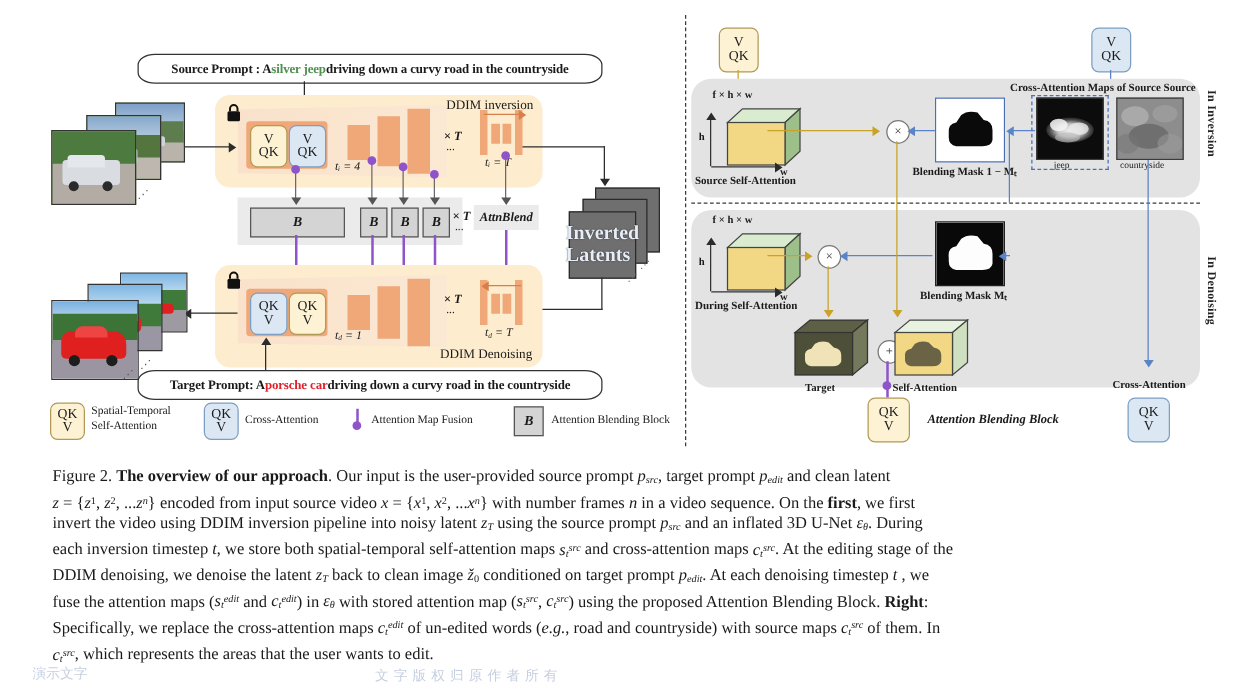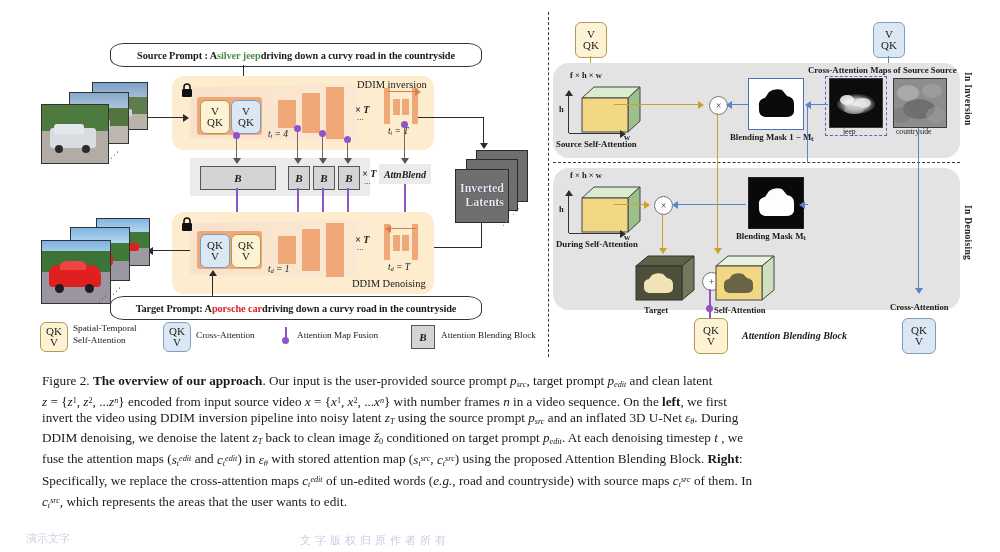--- a/index.html
+++ b/index.html
@@ -15,22 +15,22 @@
   .qkv.blue{border-color:#7d9ec4;background:#dbe7f3;}
 
   .bblock{background:#d4d4d4;border:1.2px solid #555;display:flex;align-items:center;
           justify-content:center;font-style:italic;font-weight:bold;font-size:11px;}
 
   .prompt-box{border:1.1px solid #333;background:#fff;border-radius:14px/9px;
               display:flex;align-items:center;justify-content:center;
               font-size:10.3px;font-weight:bold;letter-spacing:-.1px;white-space:nowrap;}
 
   .latent-card{background:#6f6f6f;border:1.2px solid #2a2a2a;}
-  .latent-label{color:#e8eef7;font-weight:bold;font-size:12px;line-height:1.15;
-                text-align:right;text-shadow:0 0 1px #000;}
+  .latent-label{color:#e8eef7;font-weight:bold;font-size:16px;line-height:1.15;
+                text-align:left;text-shadow:0 0 1px #000;}
 
   .arrow-line{background:#2b2b2b;}
   .vline-grey{background:#6a6a6a;}
   .vline-purple{background:#8f54c9;}
 
   .tri-dn{width:0;height:0;border-left:4px solid transparent;border-right:4px solid transparent;border-top:6px solid #2b2b2b;}
   .tri-up{width:0;height:0;border-left:4px solid transparent;border-right:4px solid transparent;border-bottom:6px solid #2b2b2b;}
   .tri-lf{width:0;height:0;border-top:4px solid transparent;border-bottom:4px solid transparent;border-right:6px solid #2b2b2b;}
   .tri-rt{width:0;height:0;border-top:4px solid transparent;border-bottom:4px solid transparent;border-left:6px solid #2b2b2b;}
 
@@ -492,24 +492,27 @@
   <span>V</span>
 </div>
 
 <div class="abs side-label" style="left:963px;top:205px;">In Denoising</div>
 
 <div class="abs cap" style="left:42px;top:373px;width:916px;">
   <div>
     Figure 2. <b>The overview of our approach</b>. Our input is the user-provided source prompt <i>p<sub>src</sub></i>, target prompt <i>p<sub>edit</sub></i> and clean latent
   </div>
   <div>
-    <i>z</i> = {<i>z</i><sup>1</sup>, <i>z</i><sup>2</sup>, ...<i>z</i><sup><i>n</i></sup>} encoded from input source video <i>x</i> = {<i>x</i><sup>1</sup>, <i>x</i><sup>2</sup>, ...<i>x</i><sup><i>n</i></sup>} with number frames <i>n</i> in a video sequence. On the <b>left</b>, we first
+    <i>z</i> = {<i>z</i><sup>1</sup>, <i>z</i><sup>2</sup>, ...<i>z</i><sup><i>n</i></sup>} encoded from input source video <i>x</i> = {<i>x</i><sup>1</sup>, <i>x</i><sup>2</sup>, ...<i>x</i><sup><i>n</i></sup>} with number frames <i>n</i> in a video sequence. On the <b>first</b>, we first
   </div>
   <div>
     invert the video using DDIM inversion pipeline into noisy latent <i>z<sub>T</sub></i> using the source prompt <i>p<sub>src</sub></i> and an inflated 3D U-Net <i>ε<sub>θ</sub></i>. During
+  </div>
+  <div>
+    each inversion timestep <i>t</i>, we store both spatial-temporal self-attention maps <i>s<sub>t</sub><sup>src</sup></i> and cross-attention maps <i>c<sub>t</sub><sup>src</sup></i>. At the editing stage of the
   </div>
   <div>
     DDIM denoising, we denoise the latent <i>z<sub>T</sub></i> back to clean image <i>ž</i><sub>0</sub> conditioned on target prompt <i>p<sub>edit</sub></i>. At each denoising timestep <i>t</i> , we
   </div>
   <div>
     fuse the attention maps (<i>s<sub>t</sub><sup>edit</sup></i> and <i>c<sub>t</sub><sup>edit</sup></i>) in <i>ε<sub>θ</sub></i> with stored attention map (<i>s<sub>t</sub><sup>src</sup></i>, <i>c<sub>t</sub><sup>src</sup></i>) using the proposed Attention Blending Block. <b>Right</b>:
   </div>
   <div>
     Specifically, we replace the cross-attention maps <i>c<sub>t</sub><sup>edit</sup></i> of un-edited words (<i>e.g.</i>, road and countryside) with source maps <i>c<sub>t</sub><sup>src</sup></i> of them. In
   </div>

